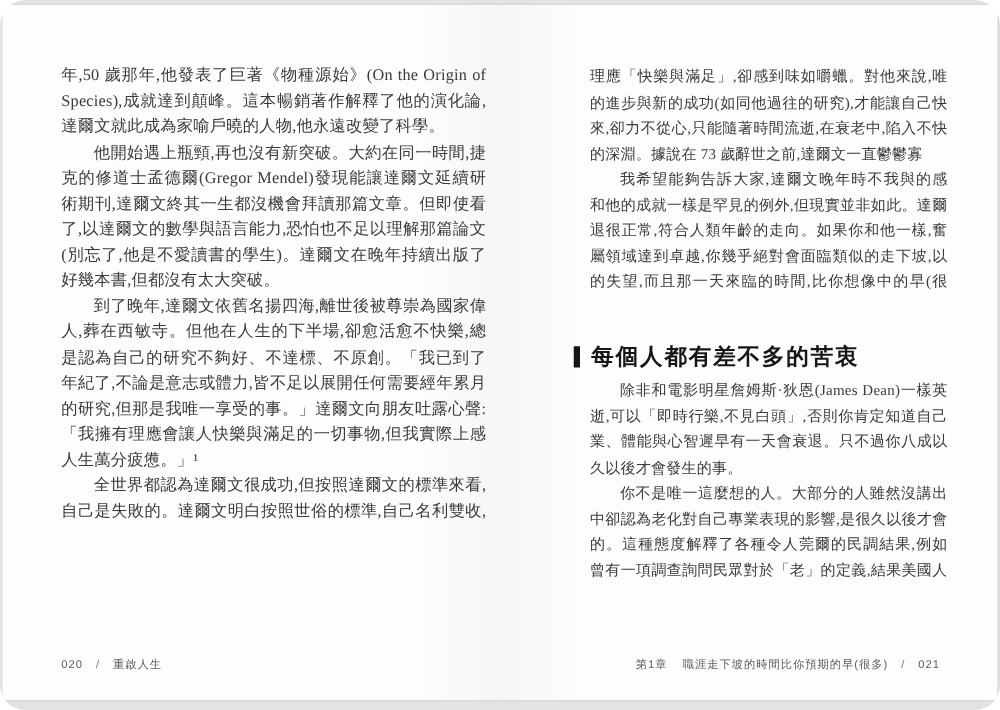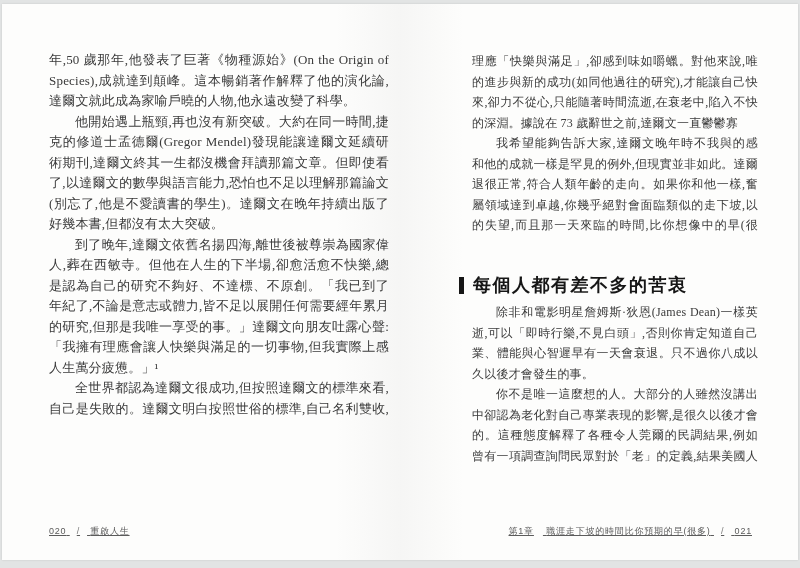--- a/index.html
+++ b/index.html
@@ -1,19 +1,20 @@
 <!DOCTYPE html>
 <html><head>
 <meta charset="utf-8">
 <style>
   html,body { margin:0; padding:0; }
   .stage {
     position:relative; width:800px; height:568px;
     background:#e2e4e4; overflow:hidden;
     font-family:"Liberation Serif","DejaVu Serif",serif;
+    border-radius:20px;
   }
   .book {
     position:absolute; left:2px; right:2px; top:4px; bottom:8px;
     background:#fdfdfc;
     box-shadow:0 0 2px rgba(0,0,0,0.12);
   }
   .book .gutter {
     position:absolute; left:50%; top:0; bottom:0; width:130px;
     transform:translateX(-50%);
     background:linear-gradient(to right, rgba(0,0,0,0), rgba(110,110,110,0.05), rgba(0,0,0,0));
@@ -35,21 +36,21 @@
   }
   .heading-bar { width:5px; height:17px; background:#161616; flex:0 0 auto; }
   .heading-text {
     font-family:"Liberation Sans","DejaVu Sans",sans-serif;
     font-weight:bold; font-size:18px; color:#161616; letter-spacing:1.5px;
     white-space:nowrap;
   }
   .footer {
     position:absolute; top:521px; font-size:9px; color:#5b5b5b;
     font-family:"Liberation Sans","DejaVu Sans",sans-serif;
-    letter-spacing:0.8px; white-space:nowrap;text-decoration:underline;
+    letter-spacing:0.8px; white-space:nowrap;
   }
   .footer-left  { left:47px; }
   .footer-right { right:46px; text-align:center; }
   .footer .sep { margin:0 7px; color:#7a7a7a; }
   .footer .gap { margin-right:9px; }
 </style>
 </head>
 <body>
 
 <div class="stage">

